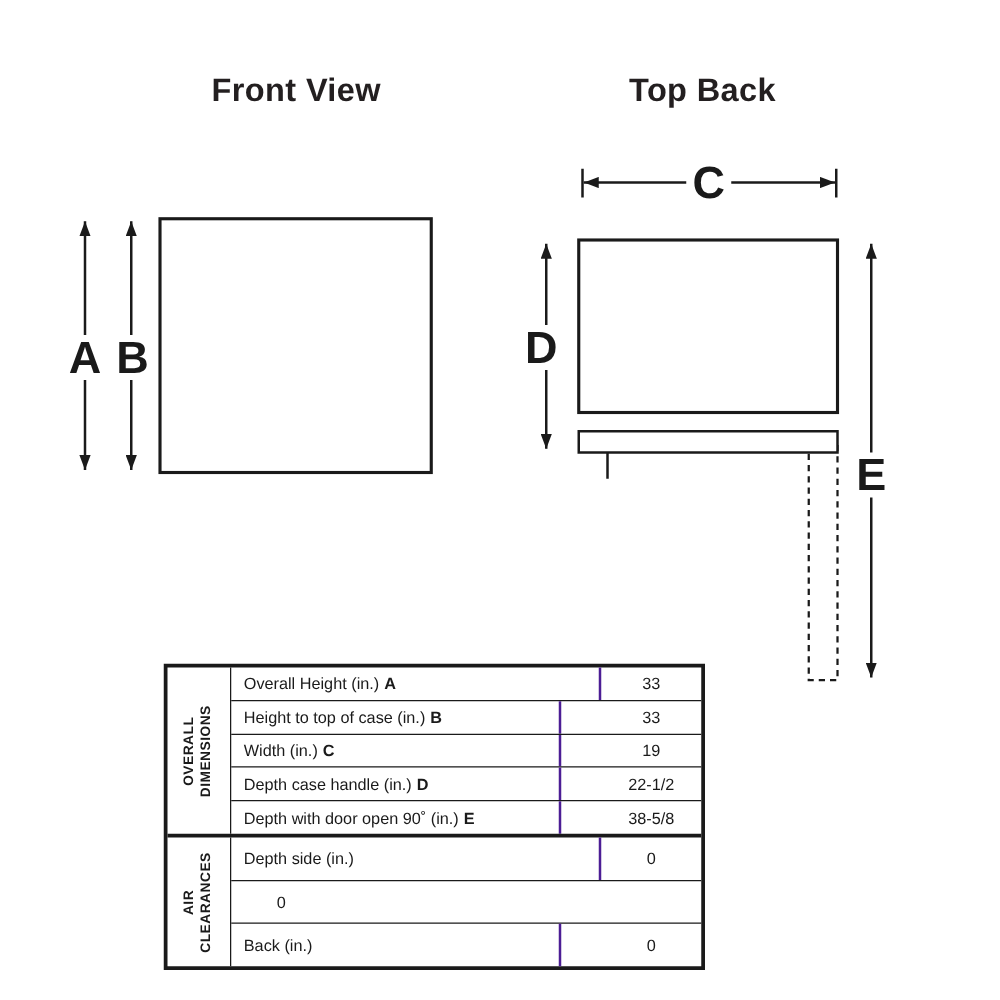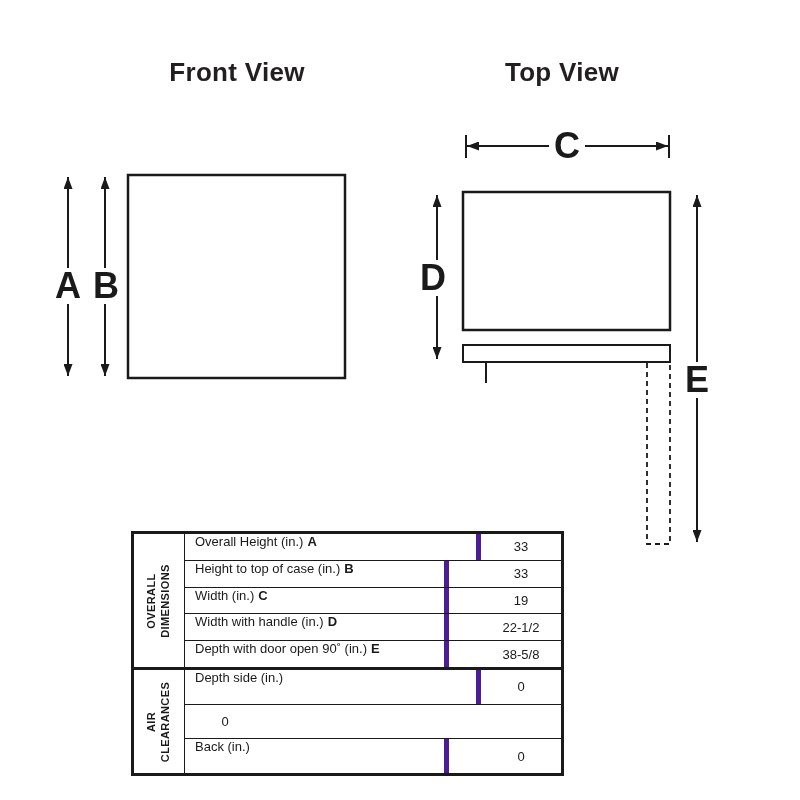--- a/index.html
+++ b/index.html
@@ -73,43 +73,43 @@
     text-align: center;
     line-height: 1.25;
     letter-spacing: 0.4px;
   }
   .rows { flex: 1; display: flex; flex-direction: column; }
   .spec-row { flex: 1; display: flex; }
   .spec-row + .spec-row { border-top: 1px solid #1a1a1a; gap: 32px; }
   .cell-label {
     flex: 1;
     display: flex;
-    align-items: flex-start;
+    align-items: center;
     padding-left: 10px;
     font-size: 13px;
-    border-right: 5px solid #4c1d95;
+    border-right: 2px solid #4c1d95;
   }
   .cell-label b { margin-left: 4px; }
   .cell-value {
     width: 80px;
     flex: none;
     display: flex;
     align-items: center;
     justify-content: center;
     font-size: 13px;
     font-weight: normal;
   }
 </style>
 </head>
 <body>
 
 <div class="canvas">
 
   <div class="view-title" style="left:237px; top:57px;">Front View</div>
-  <div class="view-title" style="left:562px; top:57px;">Top View</div>
+  <div class="view-title" style="left:562px; top:57px;">Top Back</div>
 
   <svg class="shapes" width="800" height="800" viewBox="0 0 800 800">
     <defs>
       <marker id="arrow" viewBox="0 0 12 9" refX="12" refY="4.5" markerWidth="12" markerHeight="9" markerUnits="userSpaceOnUse" orient="auto-start-reverse">
         <path d="M0,0 L12,4.5 L0,9 Z" fill="#1a1a1a"></path>
       </marker>
     </defs>
 
     <rect x="128" y="175" width="217" height="203" fill="#ffffff" stroke="#1a1a1a" stroke-width="2.5"></rect>
 
@@ -161,21 +161,21 @@
         </div>
         <div class="spec-row">
           <div class="cell-label">
               <span>Width (in.)</span>
               <b>C</b>
             </div>
           <div class="cell-value">19</div>
         </div>
         <div class="spec-row">
           <div class="cell-label">
-              <span>Width with handle (in.)</span>
+              <span>Depth case handle (in.)</span>
               <b>D</b>
             </div>
           <div class="cell-value">22-1/2</div>
         </div>
         <div class="spec-row">
           <div class="cell-label">
               <span>Depth with door open 90˚ (in.)</span>
               <b>E</b>
             </div>
           <div class="cell-value">38-5/8</div>

